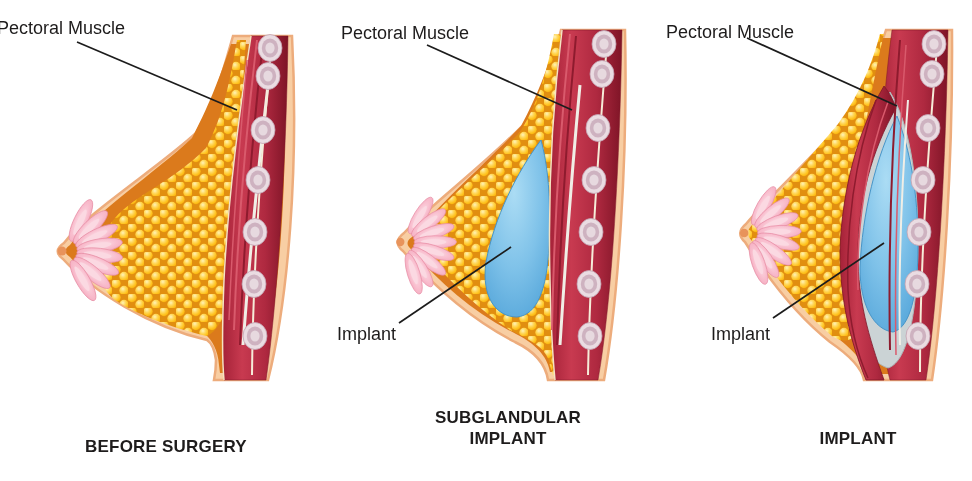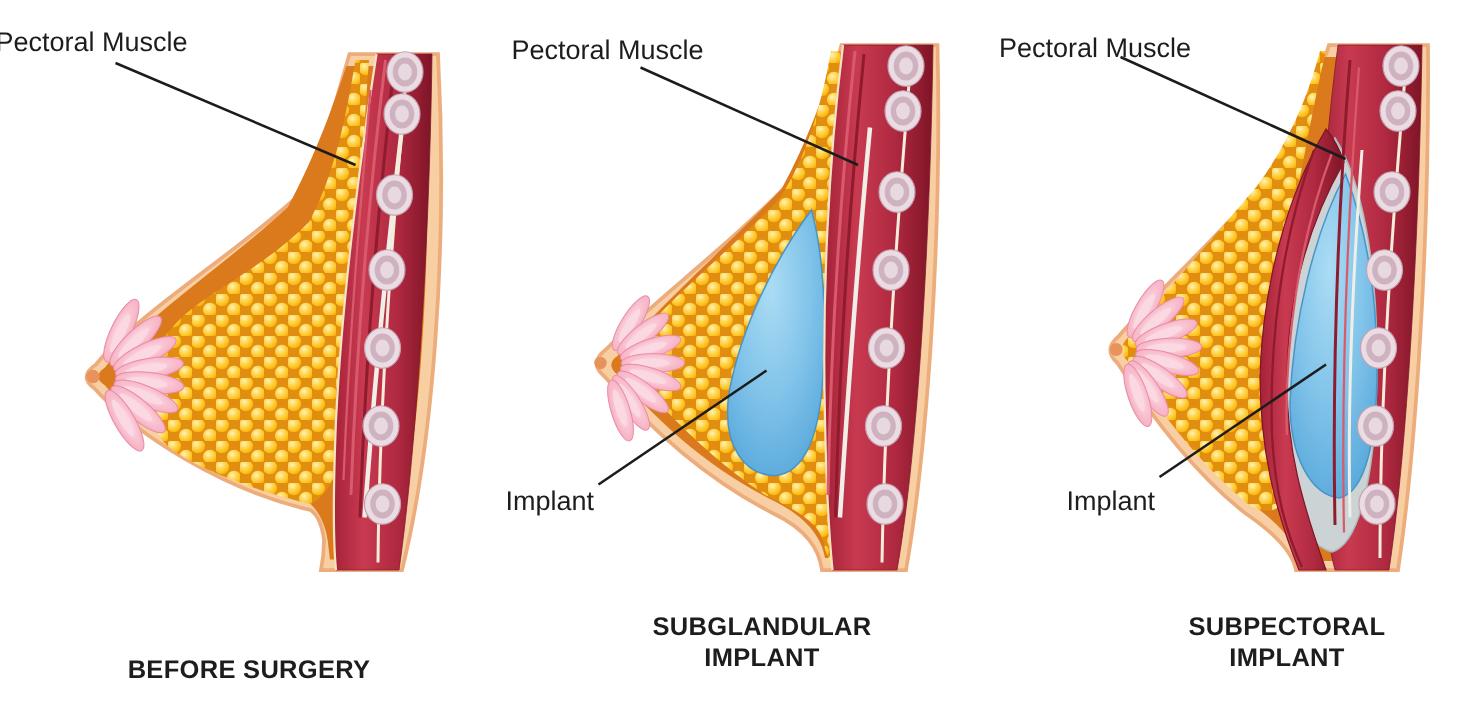--- a/index.html
+++ b/index.html
@@ -205,15 +205,15 @@
 <div class="anno" style="left:711px;top:324px">Implant</div>
 
 <div class="caption" style="left:16px;top:436px">
   <span>BEFORE SURGERY</span>
 </div>
 <div class="caption" style="left:358px;top:407px">
   <span>SUBGLANDULAR</span><br>
   <span>IMPLANT</span>
 </div>
 <div class="caption" style="left:708px;top:407px">
-  <span>SUBPECTORAL</span><br>
+  <br>
   <span>IMPLANT</span>
 </div>
 
 </body></html>

